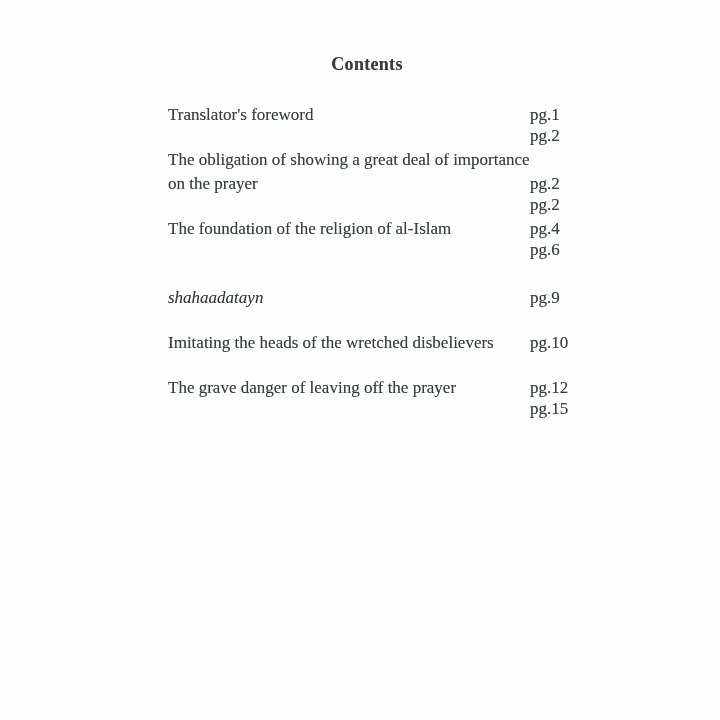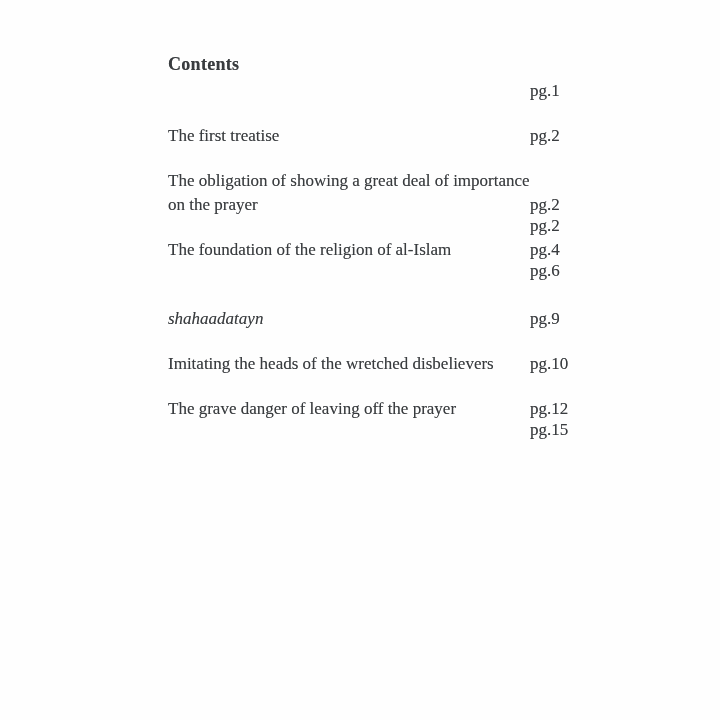--- a/index.html
+++ b/index.html
@@ -14,21 +14,21 @@
     background: #fefefe;
     font-family: "Liberation Serif", "DejaVu Serif", serif;
     color: #393c3f;
     overflow: hidden;
   }
   .toc-heading {
     position: absolute;
     top: 54px;
     left: 168px;
     width: 398px;
-    text-align: left;
+    text-align: center;
     font-size: 18px;
     font-weight: 700;
     letter-spacing: 0.3px;
     text-shadow: 0 0 0.6px rgba(57,60,63,0.55);
   }
   .entries {
     position: absolute;
     top: 103px;
     left: 0;
     right: 0;
@@ -60,25 +60,25 @@
 </head>
 <body>
 
 <div class="page">
 
   <div class="toc-heading">Contents</div>
 
   <div class="entries">
 
     <div class="entry">
+      <div class="title">Translator's foreword</div>
       <span class="pg">pg.1</span>
     </div>
 
     <div class="entry">
-      <div class="title">The first treatise</div>
       <span class="pg">pg.2</span>
     </div>
 
     <div class="entry">
       <div class="title">The obligation of showing a great deal of importance
 on the prayer</div>
       <span class="pg">pg.2</span>
     </div>
 
     <div class="entry">

